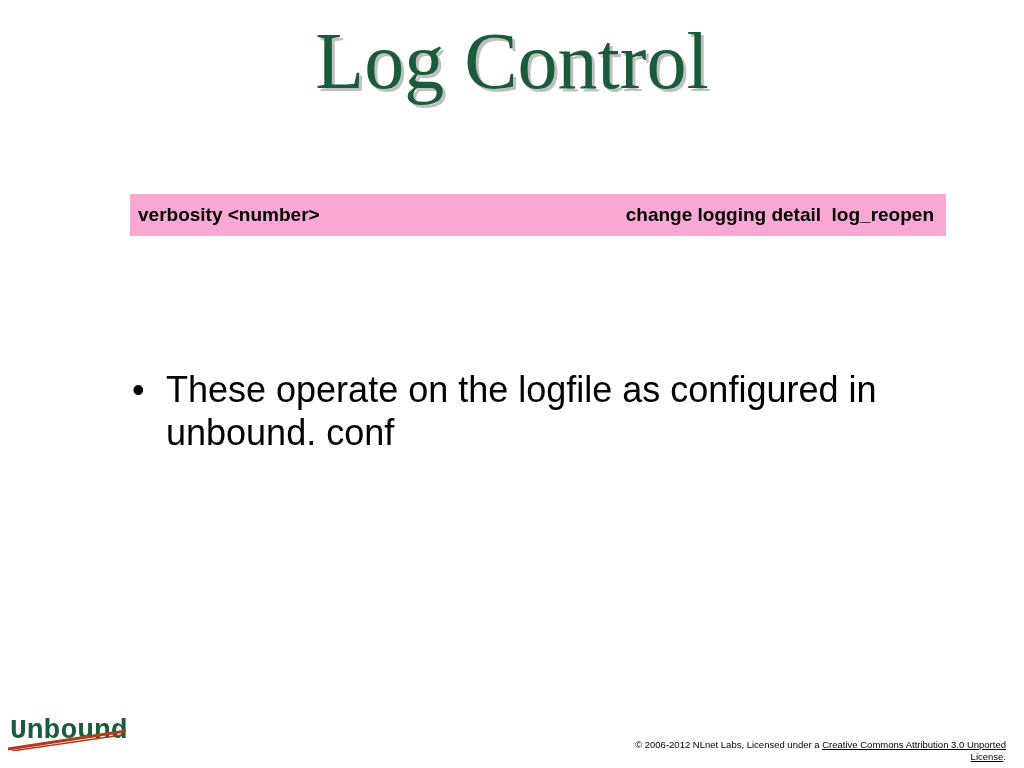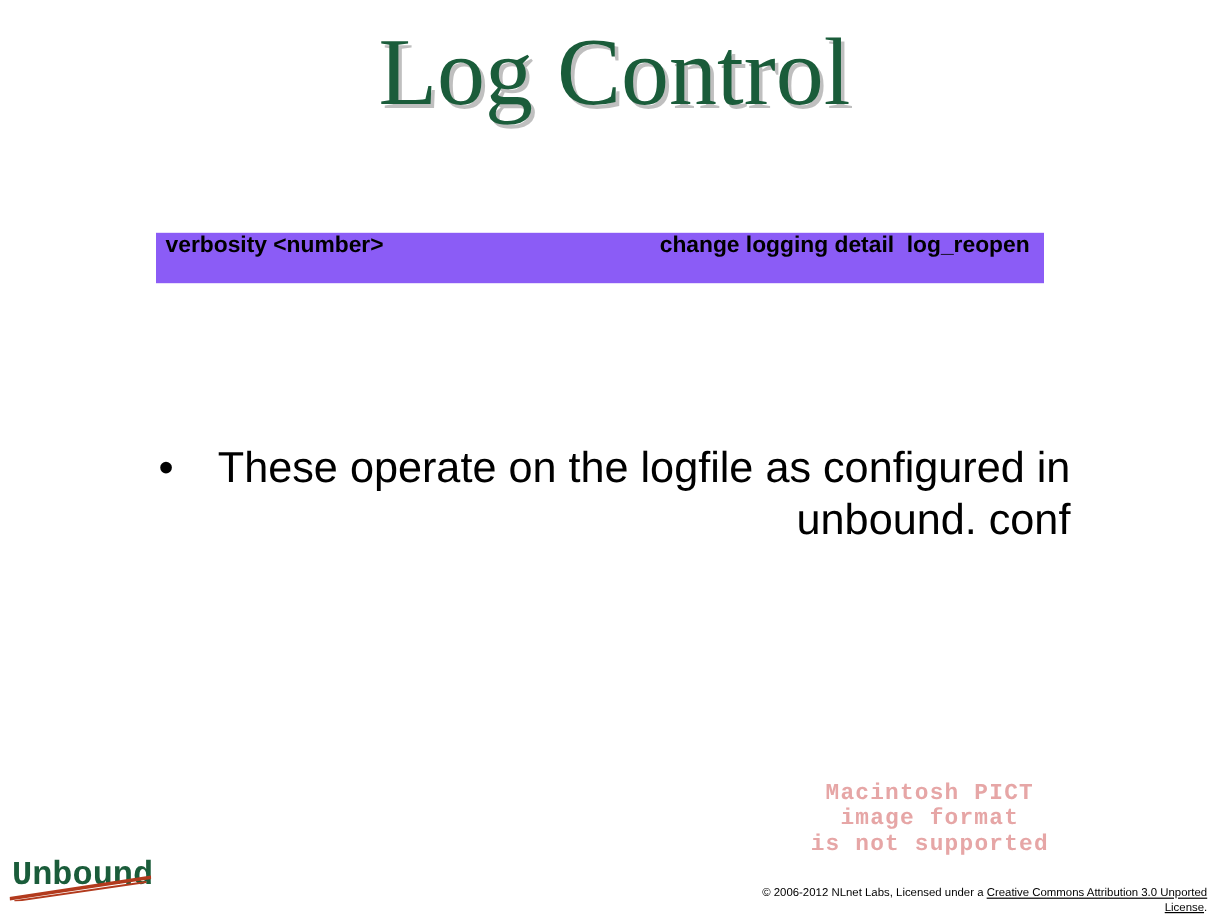--- a/index.html
+++ b/index.html
@@ -28,24 +28,25 @@
     font-weight: 400;
     color: #1a5c3a;
     text-shadow: 3px 3px 0 rgba(0,0,0,0.25);
     letter-spacing: 0px;
     margin-top: 16px;
   }
   .command-row {
     position: absolute;
     top: 194px;
     left: 130px;
-    width: 740px;
+    width: 816px;
     height: 42px;
-    background: #8b5cf6;
+    background: #f9a8d4;
     display: flex;
+    align-items: center;
     font-size: 19px;
     font-weight: 700;
     color: #000;
   }
   .command-left {
     padding-left: 8px;
     flex: 0 0 auto;
   }
   .command-right {
     margin-left: auto;
@@ -67,21 +68,20 @@
   }
   .bullet .dot {
     width: 34px;
     flex: 0 0 34px;
     text-align: left;
     font-size: 36px;
     line-height: 1.2;
   }
   .bullet .text {
     flex: 1 1 auto;
-    text-align: right;
   }
   .logo {
     position: absolute;
     left: 10px;
     bottom: 22px;
     font-family: Liberation Mono, monospace;
     font-size: 28px;
     font-weight: 700;
     color: #1a5c3a;
   }
@@ -141,21 +141,18 @@
   </div>
 
   <div class="logo">
     <span>Unbound</span>
     <svg class="strike" viewBox="0 0 118 22">
       <line x1="0" y1="20" x2="118" y2="2" stroke="#b23a1d" stroke-width="3"></line>
       <line x1="4" y1="22" x2="114" y2="6" stroke="#b23a1d" stroke-width="1.5"></line>
     </svg>
   </div>
 
-  <div class="pict-warning">Macintosh PICT
-image format
-is not supported</div>
 
   <div class="license">
     <span>© 2006-2012 NLnet Labs, Licensed under a </span><span class="link">Creative Commons Attribution 3.0 Unported License</span><span>.</span>
   </div>
 
 </div>
 
 </body></html>

